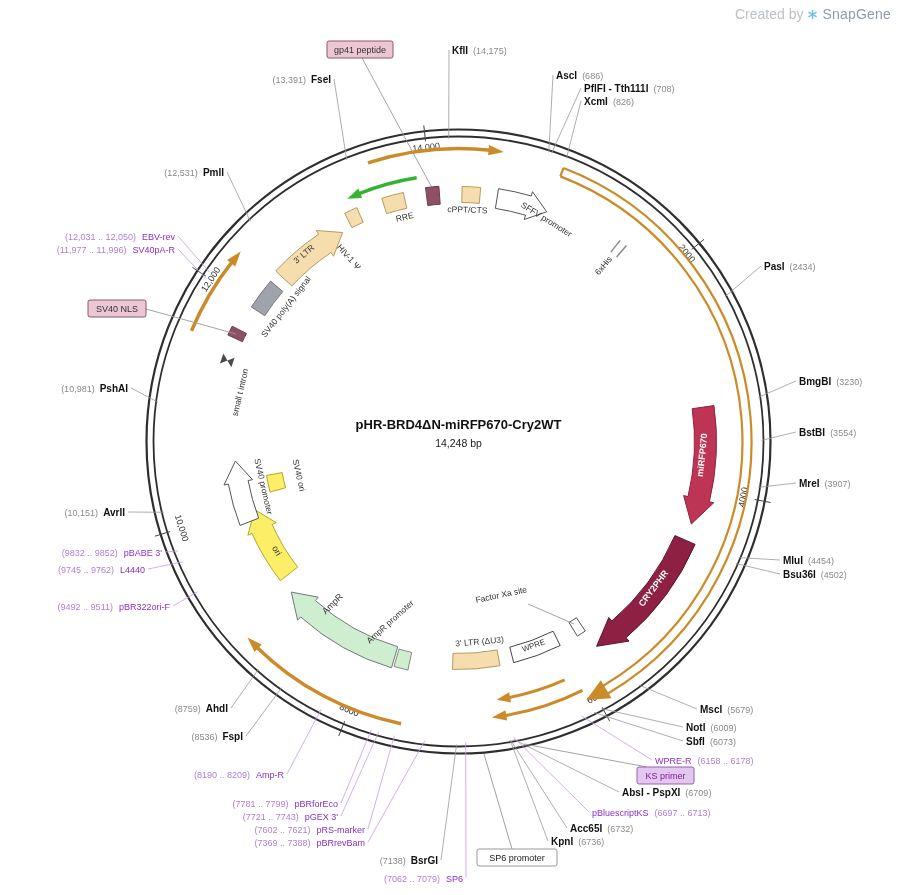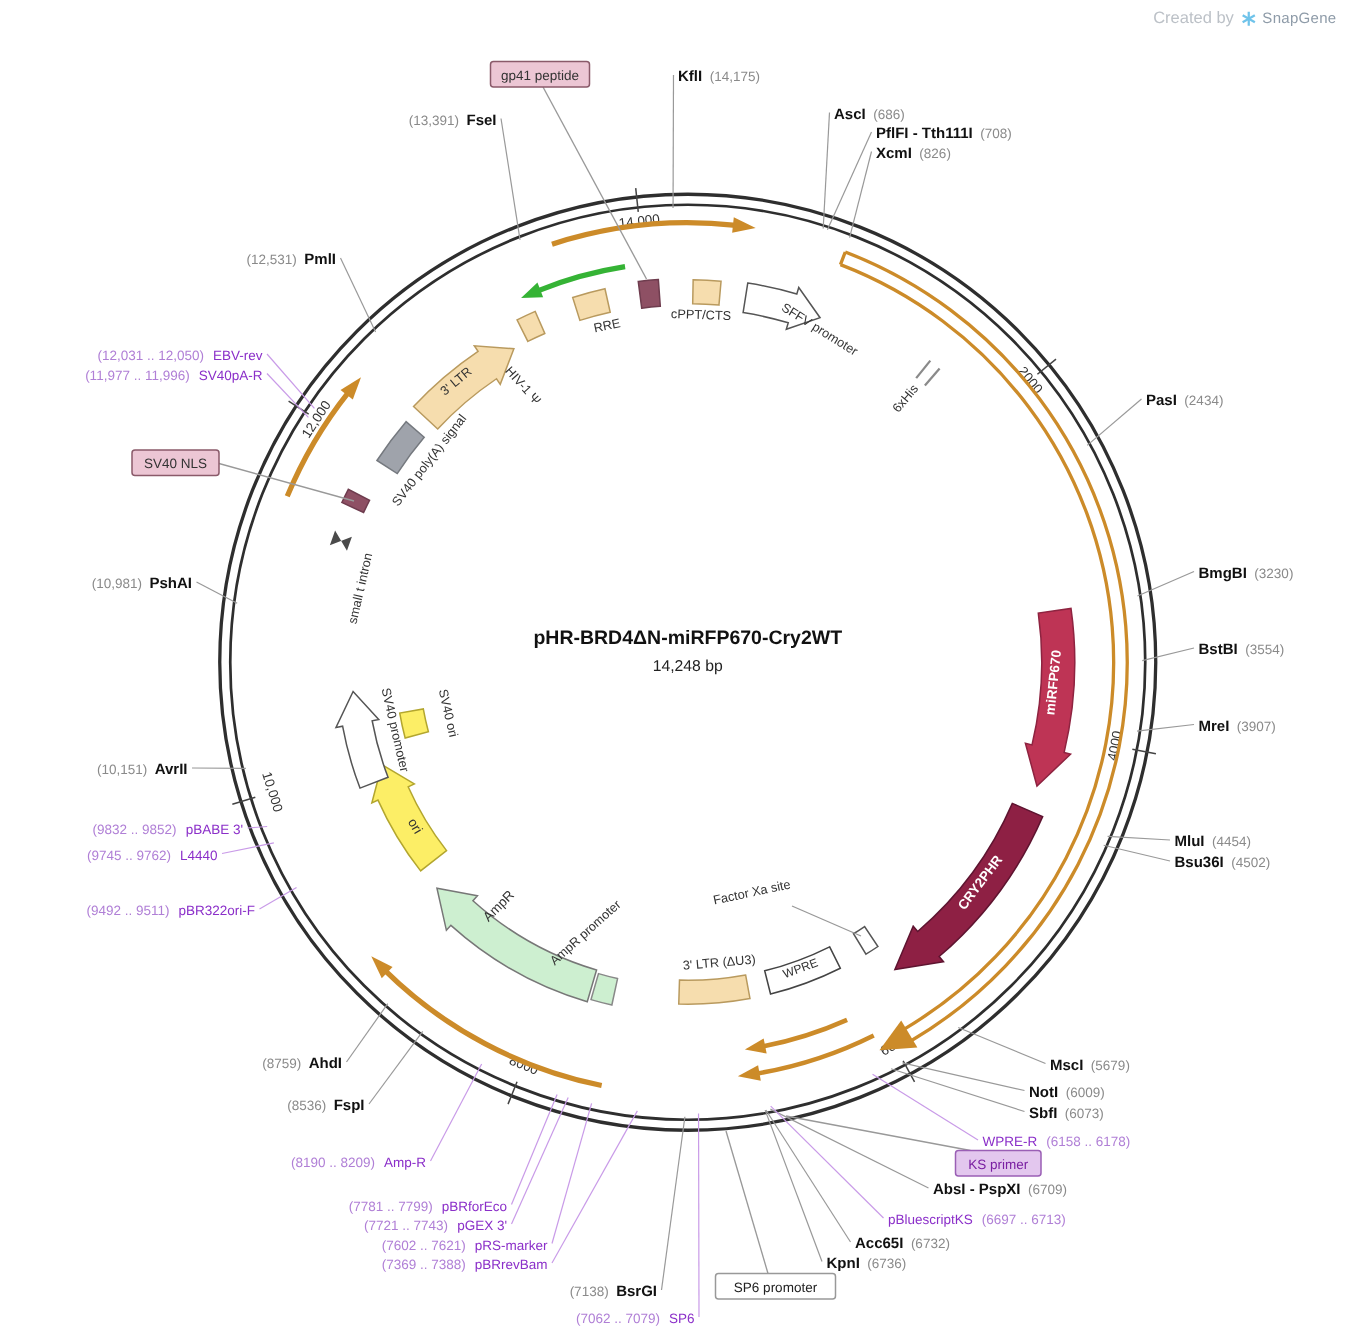--- a/index.html
+++ b/index.html
@@ -1,20 +1,20 @@
 <!DOCTYPE html>
 <html><head>
 <meta charset="utf-8">
 <style>
   html,body{margin:0;padding:0;background:#fff;}
   body{width:899px;height:895px;font-family:"Liberation Sans",sans-serif;}
   .stage{position:relative;width:899px;height:895px;overflow:hidden;background:#fff;}
   .credit{position:absolute;top:6px;right:8px;display:flex;align-items:center;gap:4px;}
-  .credit-prefix{font-size:11px;color:#bcc1c7;}
-  .credit-brand{font-size:10px;color:#8e9ba8;letter-spacing:.2px;}
+  .credit-prefix{font-size:14px;color:#bcc1c7;}
+  .credit-brand{font-size:14px;color:#8e9ba8;letter-spacing:.2px;}
   svg text{font-family:"Liberation Sans",sans-serif;}
   .title{font-size:13px;font-weight:bold;text-anchor:middle;fill:#111;}
   .subtitle{font-size:10.5px;text-anchor:middle;fill:#222;}
 </style>
 </head>
 <body>
 
 <div class="stage">
   <div class="credit">
     <span class="credit-prefix">Created by</span>

